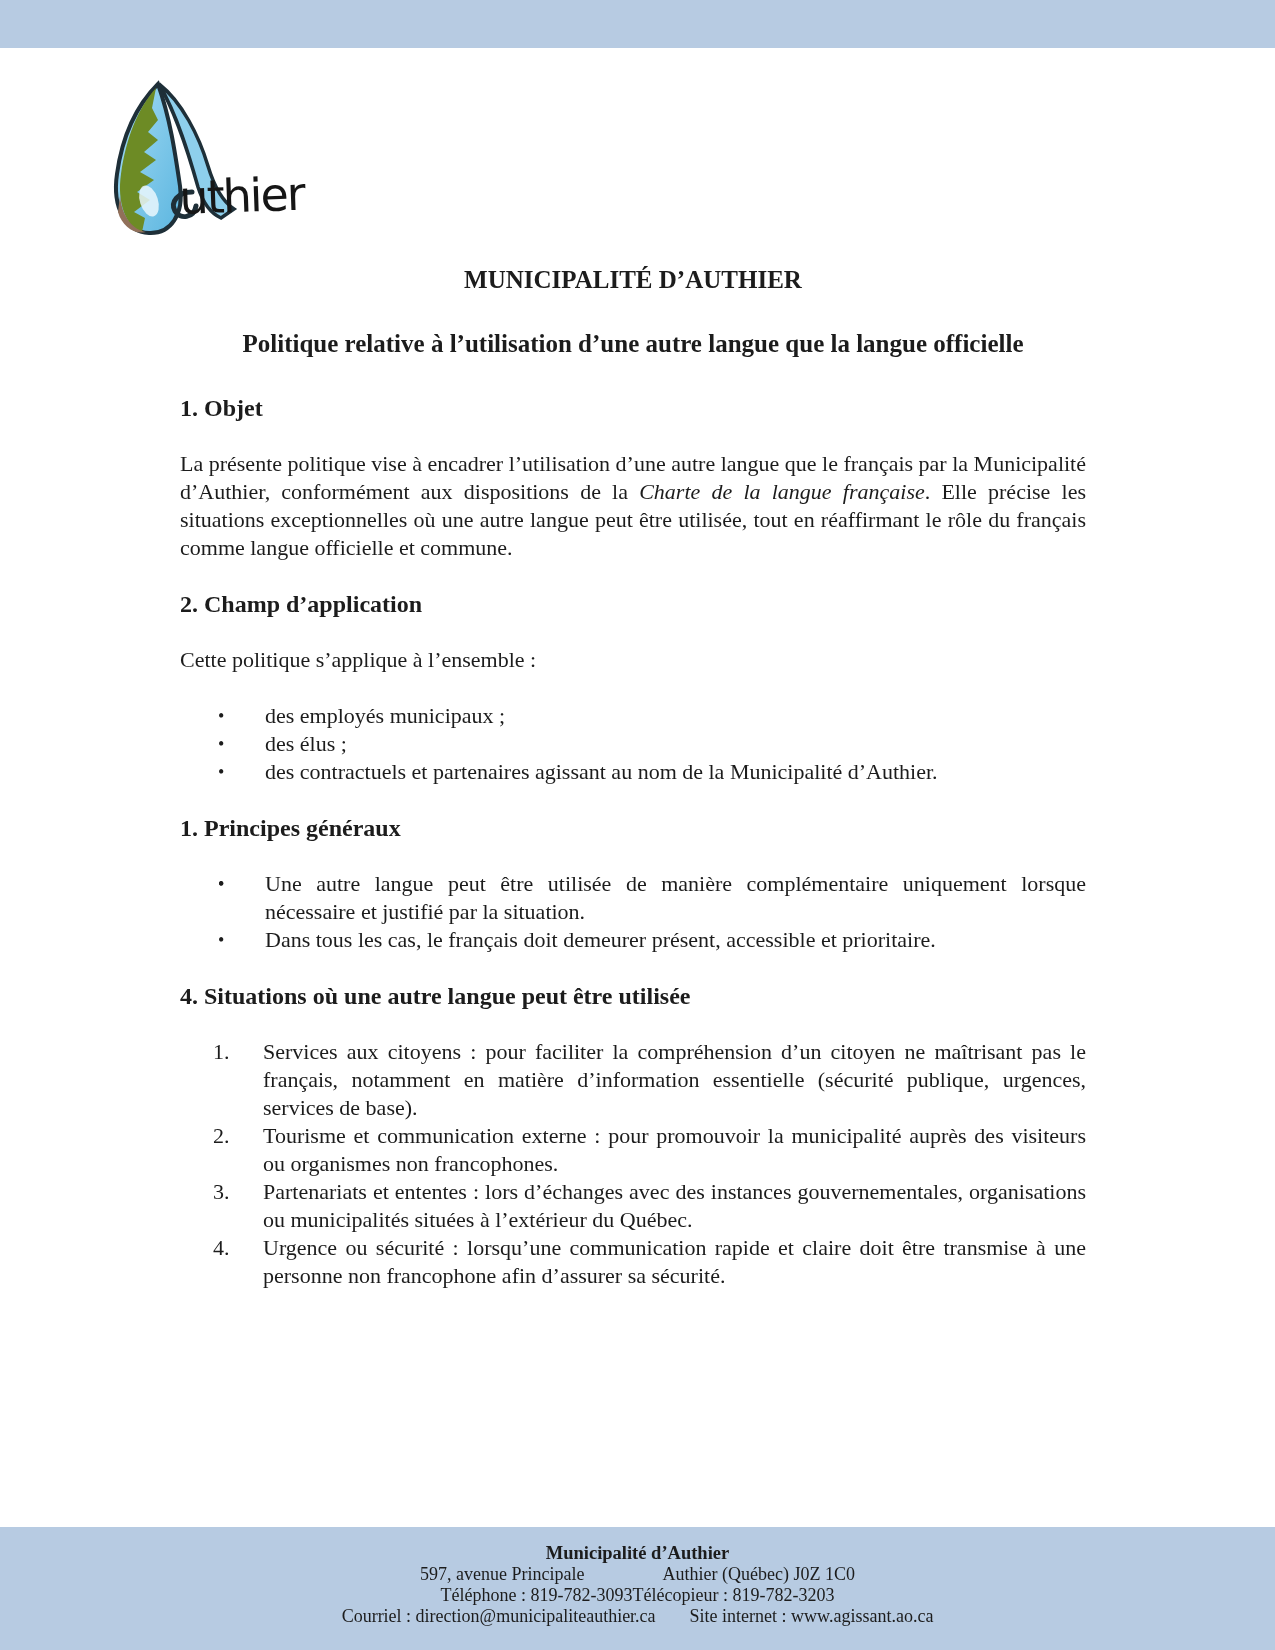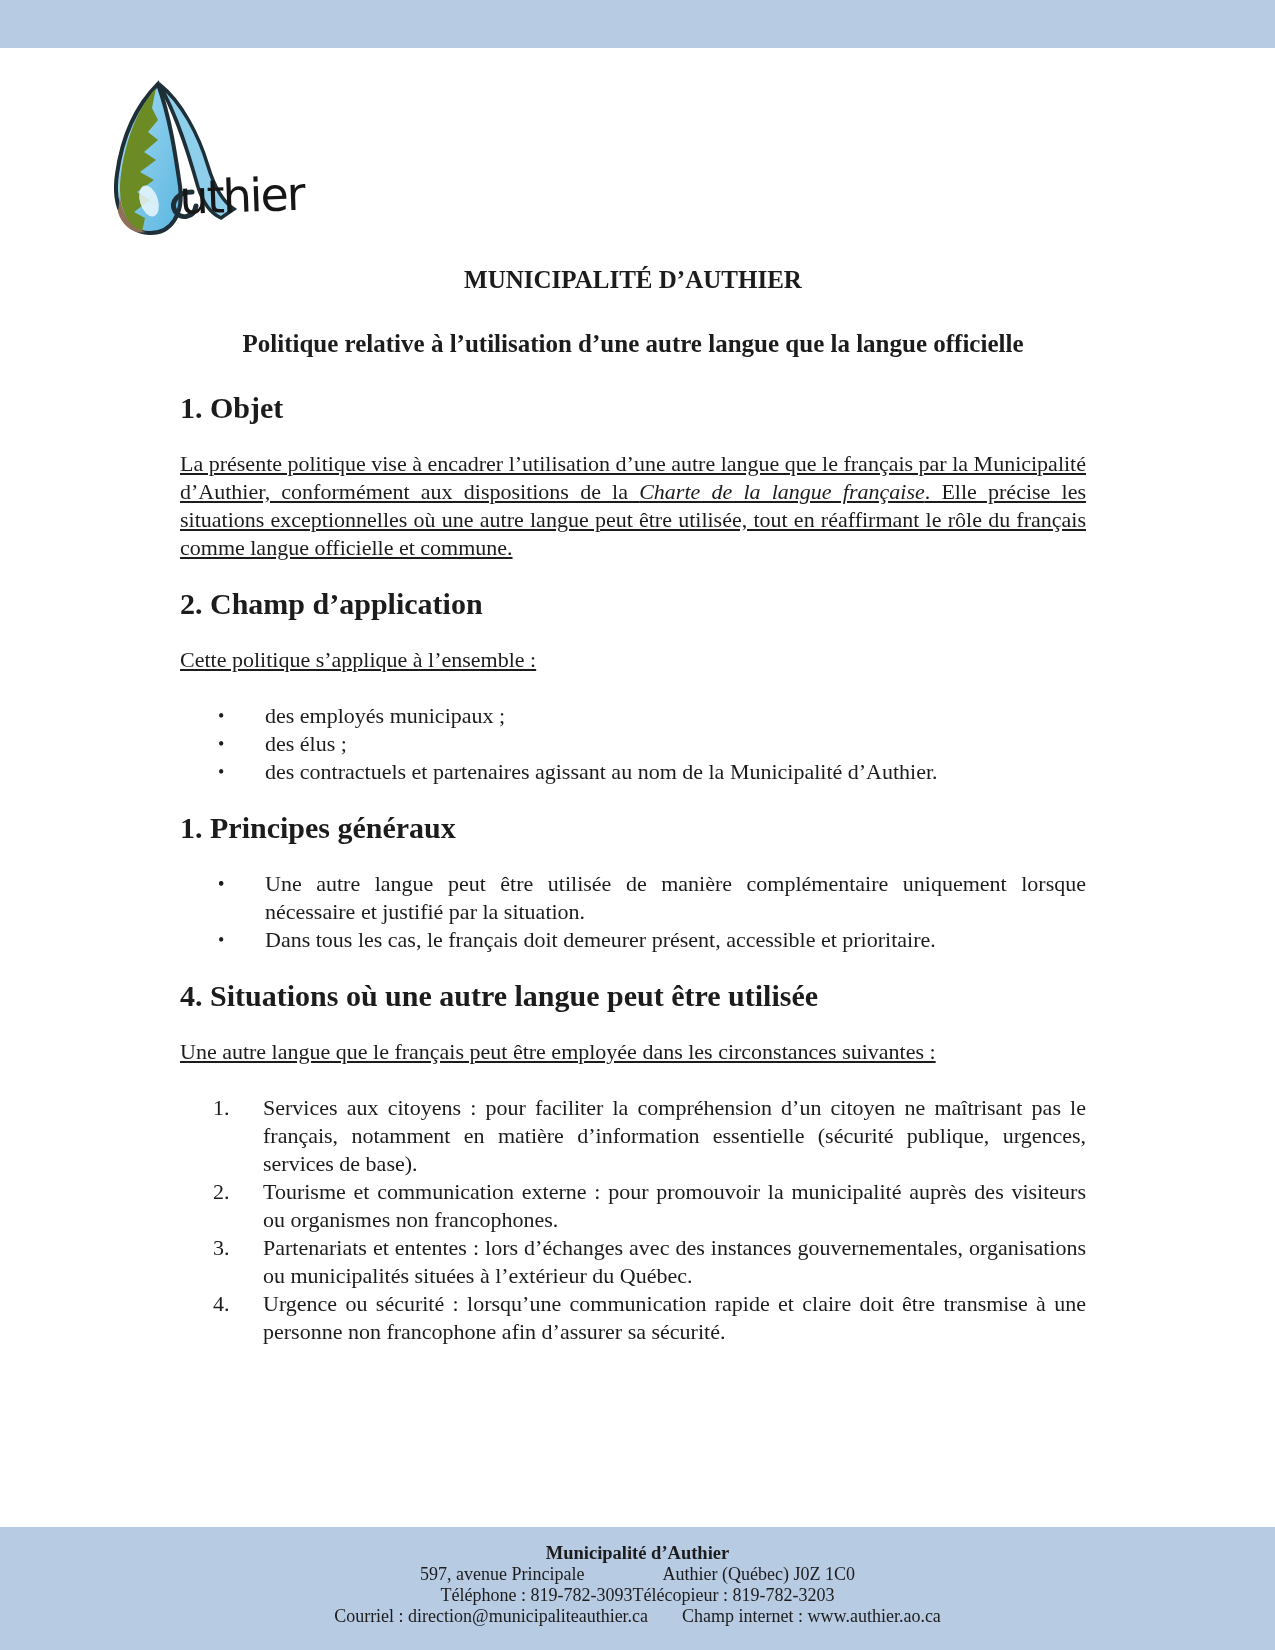--- a/index.html
+++ b/index.html
@@ -24,24 +24,24 @@
     position: absolute; left: 180px; top: 266px; width: 906px;
     font-size: 22px; line-height: 28px;
     text-align: justify;
   }
   .doc-title, .doc-subtitle {
     font-size: 25px; line-height: 28px; font-weight: bold;
     text-align: center; margin: 0 0 36px 0;
   }
   .doc-subtitle { }
   h3.sec {
-    font-size: 30px; line-height: 28px; font-weight: bold;
+    font-size: 24px; line-height: 28px; font-weight: bold;
     text-align: left; margin: 0 0 28px 0;
   }
-  p.body-par { margin: 0 0 28px 0; text-decoration: underline; }
+  p.body-par { margin: 0 0 28px 0; }
   p.body-par em { font-style: italic; }
 
   ul.bullets, ol.numbered { list-style: none; margin: 0 0 28px 0; padding: 0; }
   ul.bullets li, ol.numbered li { position: relative; padding-left: 85px; margin: 0; }
   ul.bullets .marker {
     position: absolute; left: 38px; top: 0;
     font-size: 18px;
   }
   ol.numbered li { padding-left: 83px; }
   ol.numbered .marker { position: absolute; left: 33px; top: 0; }
@@ -100,36 +100,35 @@
   </ul>
 
   <h3 class="sec">1. Principes généraux</h3>
   <ul class="bullets">
     <li><span class="marker">•</span></li>
     <li><span class="marker">•</span><span>Une autre langue peut être utilisée de manière complémentaire uniquement lorsque nécessaire et justifié par la situation.</span></li>
     <li><span class="marker">•</span><span>Dans tous les cas, le français doit demeurer présent, accessible et prioritaire.</span></li>
   </ul>
 
   <h3 class="sec">4. Situations où une autre langue peut être utilisée</h3>
-  <p class="body-par">Une autre langue que le français peut être employée dans les circonstances suivantes :</p>
   <ol class="numbered">
     <li><span class="marker">1.</span><strong>Services aux citoyens</strong><span> : pour faciliter la compréhension d’un citoyen ne maîtrisant pas le français, notamment en matière d’information essentielle (sécurité publique, urgences, services de base).</span></li>
     <li><span class="marker">2.</span><strong>Tourisme et communication externe</strong><span> : pour promouvoir la municipalité auprès des visiteurs ou organismes non francophones.</span></li>
     <li><span class="marker">3.</span><strong>Partenariats et ententes</strong><span> : lors d’échanges avec des instances gouvernementales, organisations ou municipalités situées à l’extérieur du Québec.</span></li>
     <li><span class="marker">4.</span><strong>Urgence ou sécurité</strong><span> : lorsqu’une communication rapide et claire doit être transmise à une personne non francophone afin d’assurer sa sécurité.</span></li>
   </ol>
 </main>
 
 <footer class="band bottom">
   <div class="foot-org">Municipalité d’Authier</div>
   <div class="foot-row addr">
     <span>597, avenue Principale</span>
     <span>Authier (Québec) J0Z 1C0</span>
   </div>
   <div class="foot-row phones">
     <span>Téléphone : 819-782-3093</span>
     <span>Télécopieur : 819-782-3203</span>
   </div>
   <div class="foot-row online">
     <span>Courriel : direction@municipaliteauthier.ca</span>
-    <span>Champ internet : www.authier.ao.ca</span>
+    <span>Site internet : www.agissant.ao.ca</span>
   </div>
 </footer>
 
 </body></html>

